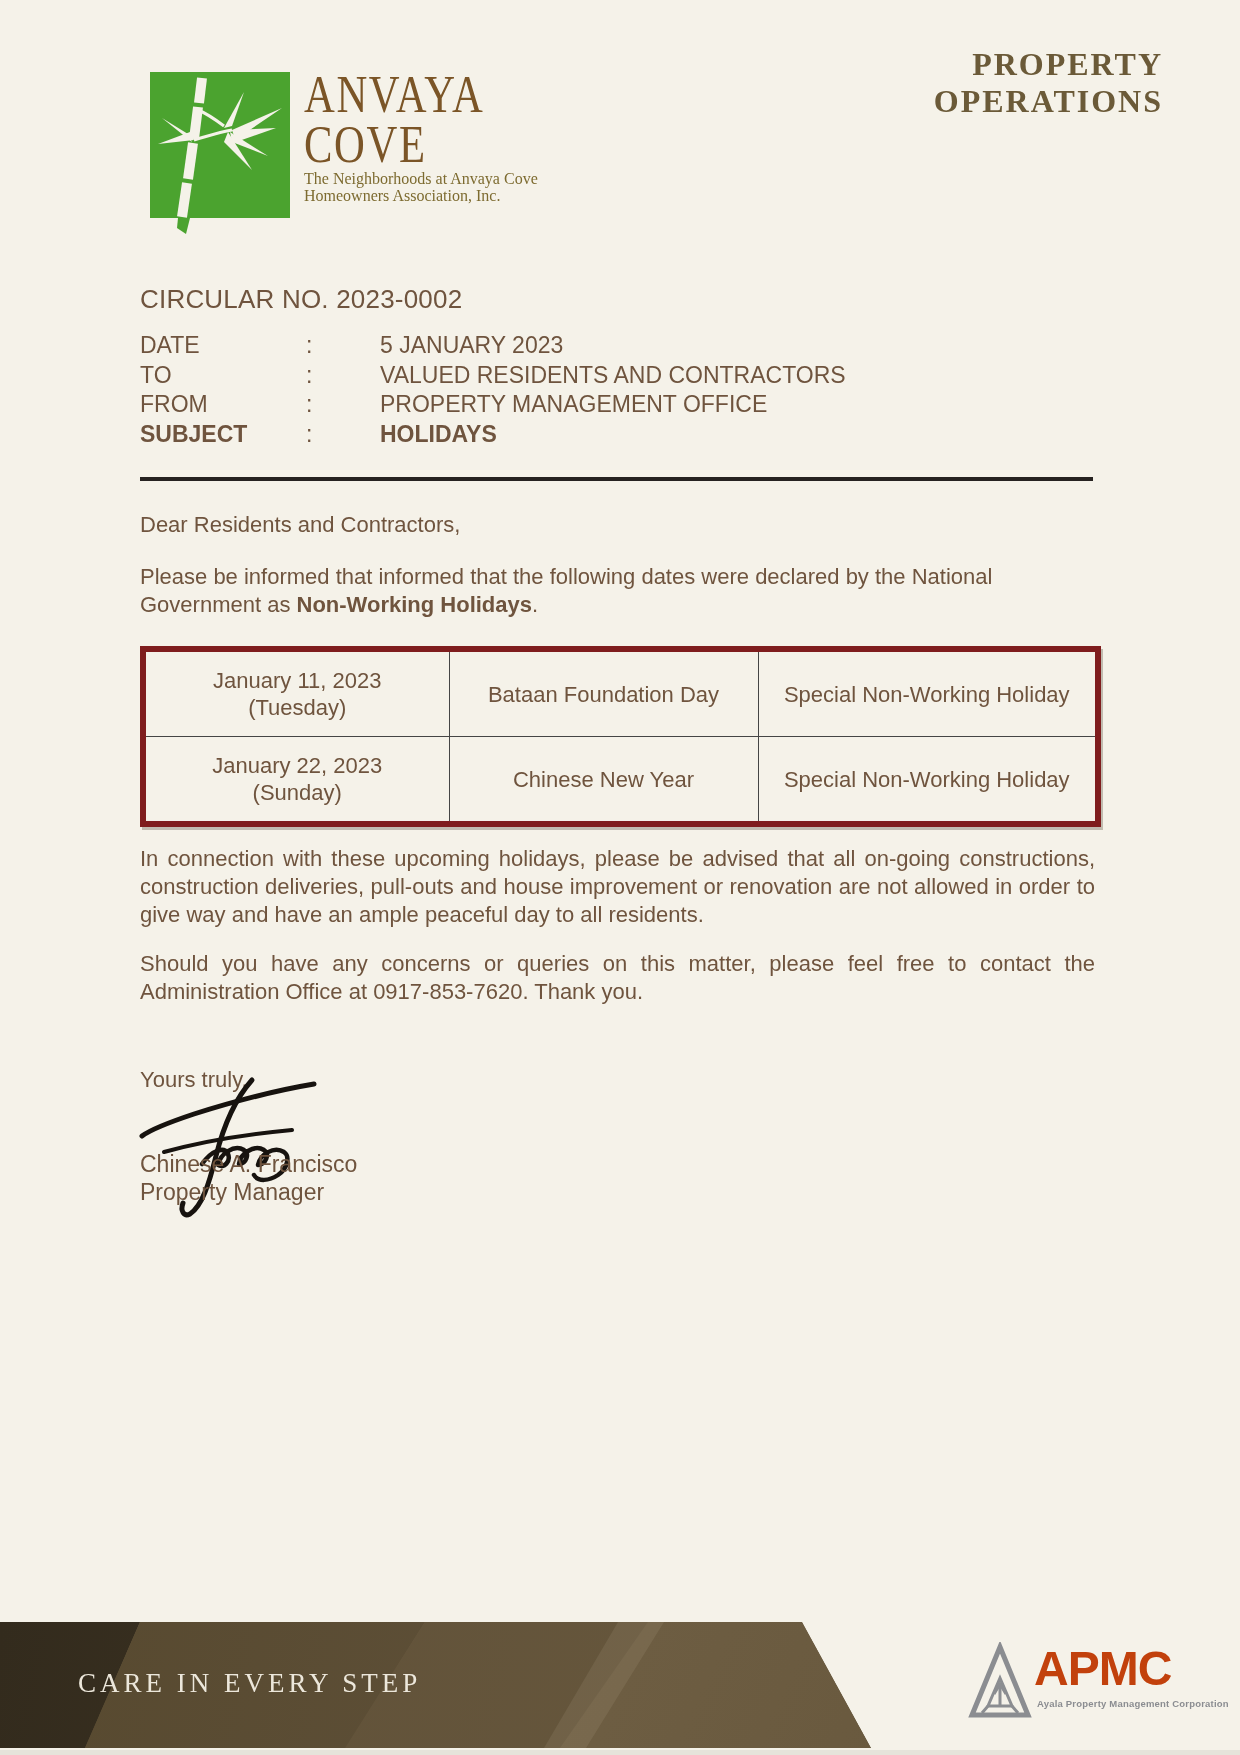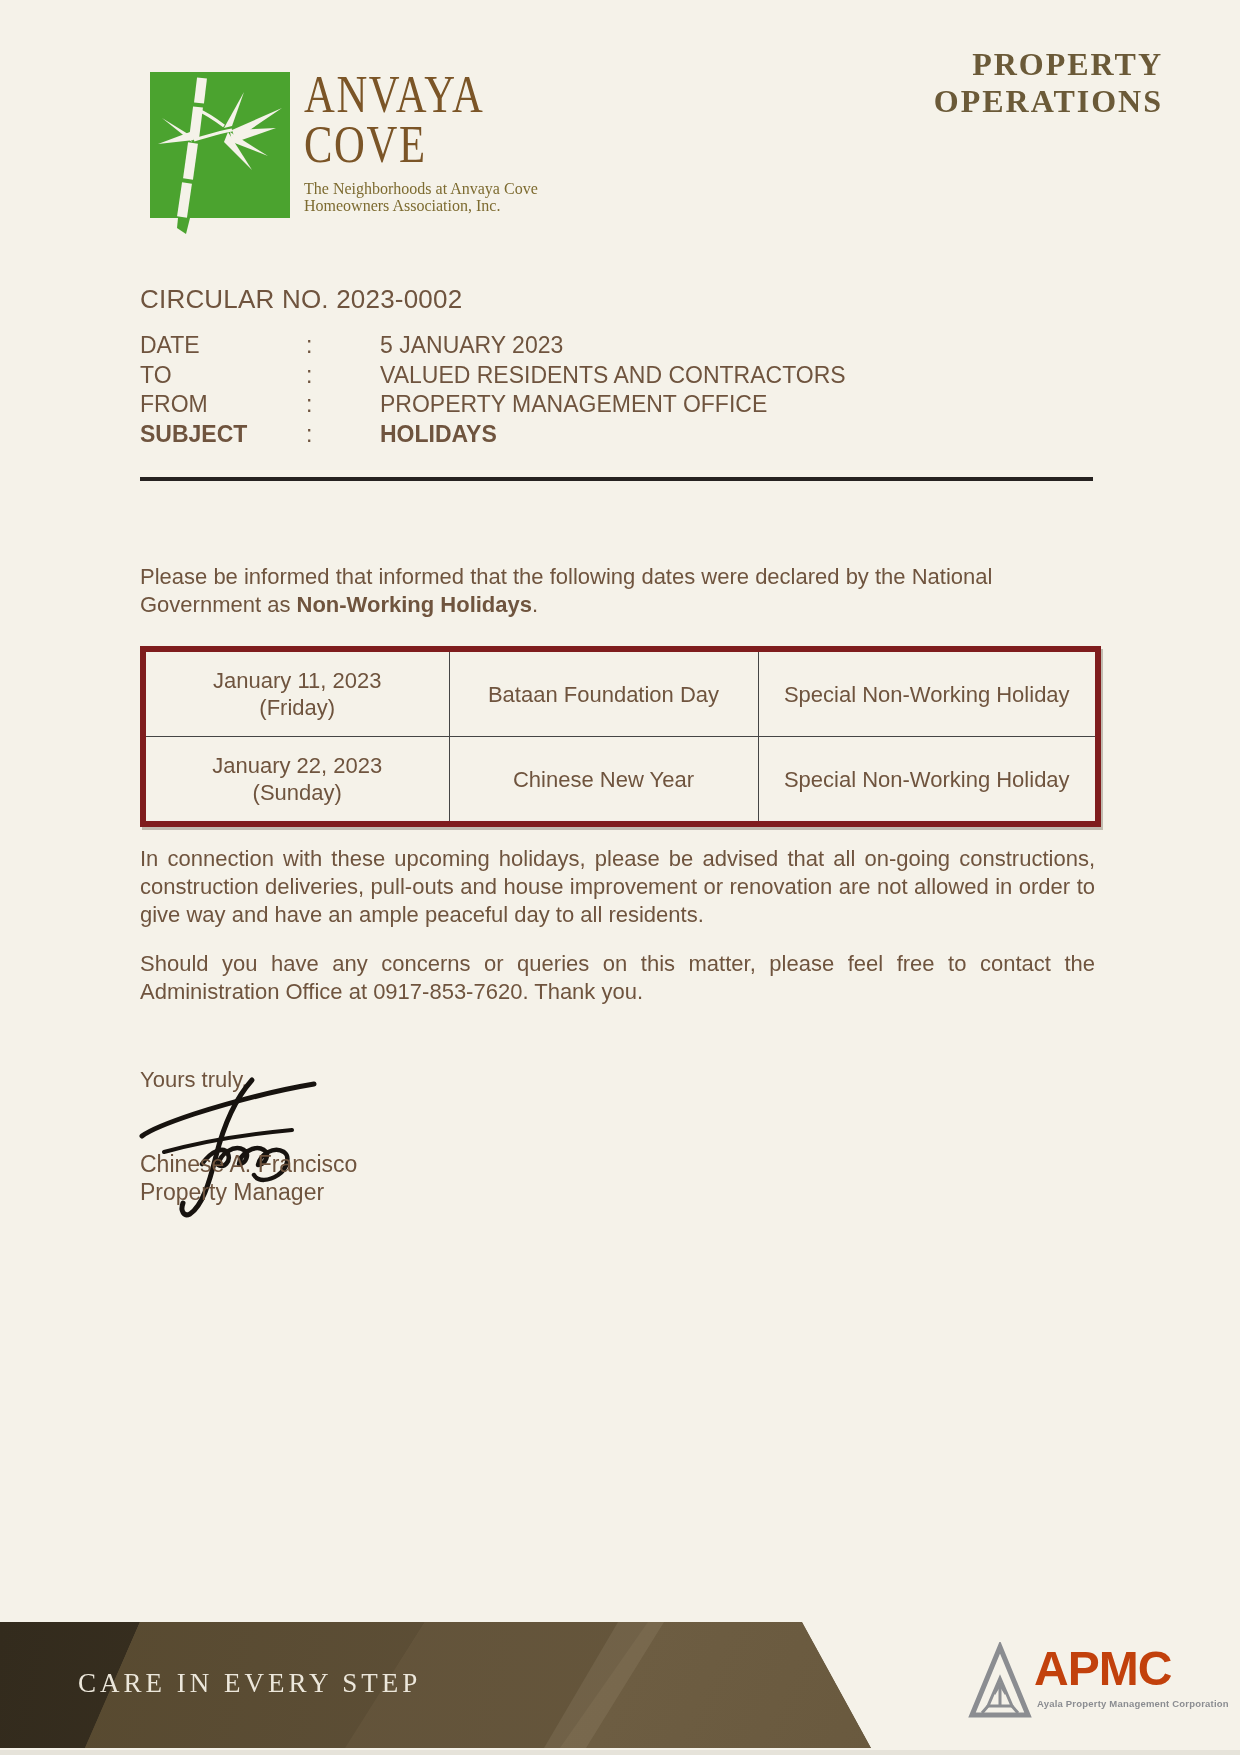--- a/index.html
+++ b/index.html
@@ -5,21 +5,21 @@
   html,body{margin:0;padding:0;background:#f5f2e9;}
   .page{position:relative;width:1240px;height:1755px;margin:0 auto;background:#f5f2e9;
         font-family:"Liberation Sans",sans-serif;color:#6f543e;overflow:hidden;}
   .abs{position:absolute;}
 
   
   .logo-mark{left:148px;top:70px;width:150px;height:165px;}
   .logo-words{left:304px;top:70px;width:320px;}
   .logo-title{font-family:"Liberation Serif",serif;color:#7b5527;font-size:52px;line-height:50px;
               letter-spacing:2px;transform:scaleX(.82);transform-origin:left top;font-weight:400;}
-  .logo-tagline{margin-top:10px;font-family:"Liberation Serif",serif;color:#7d6b30;
+  .logo-tagline{font-family:"Liberation Serif",serif;color:#7d6b30;
                 font-size:16px;line-height:17px;}
   .dept{right:77px;top:46px;text-align:right;font-family:"Liberation Serif",serif;
         color:#6b5a38;font-size:32px;line-height:37px;letter-spacing:2px;font-weight:700;}
 
   
   .circular{left:140px;top:284px;font-size:26px;letter-spacing:.2px;}
   .fields{left:140px;top:331px;width:955px;}
   .field-row{display:grid;grid-template-columns:166px 74px 1fr;font-size:23px;line-height:29.5px;}
   .field-row.bold .flabel,.field-row.bold .fvalue{font-weight:700;}
   .rule{left:140px;top:477px;width:953px;height:4px;background:#262220;}
@@ -132,37 +132,38 @@
     </div>
     <div class="field-row bold">
       <span class="flabel">SUBJECT</span>
       <span class="fsep">:</span>
       <span class="fvalue">HOLIDAYS</span>
     </div>
   </div>
 
   <div class="abs rule"></div>
 
+  <div class="abs body-text salutation">Dear Residents and Contractors,</div>
 
   <div class="abs body-text para1">
     <span>Please be informed that informed that the following dates were declared by the National</span><br>
     <span>Government as </span><span class="b">Non-Working Holidays</span><span>.</span>
   </div>
 
   <table class="abs holiday-table">
     <colgroup>
         <col style="width:306px">
         <col style="width:309px">
         <col style="width:340px">
       </colgroup>
     <tbody>
       <tr>
         <td>
           <span>January 11, 2023</span><br>
-          <span>(Friday)</span>
+          <span>(Tuesday)</span>
         </td>
         <td>Bataan Foundation Day</td>
         <td>Special Non-Working Holiday</td>
       </tr>
       <tr>
         <td>
           <span>January 22, 2023</span><br>
           <span>(Sunday)</span>
         </td>
         <td>Chinese New Year</td>

